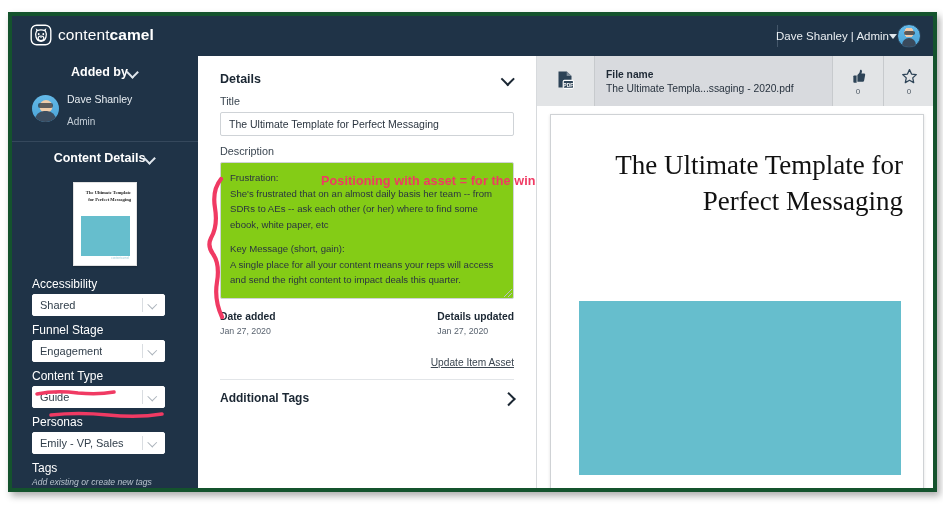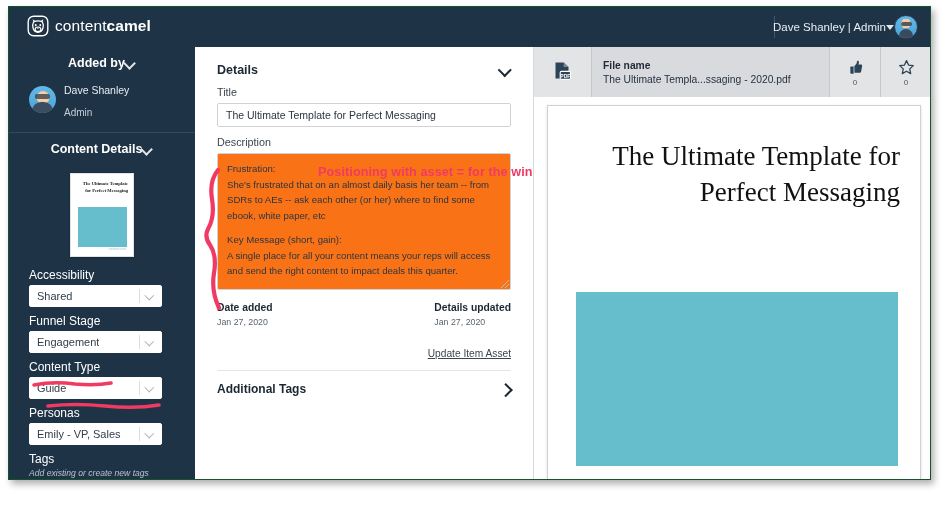--- a/index.html
+++ b/index.html
@@ -4,23 +4,23 @@
 <style>
   html,body{margin:0;padding:0;background:#ffffff;}
   body{
     width:943px;height:505px;overflow:hidden;
     font-family:"Liberation Sans",sans-serif;
     -webkit-font-smoothing:antialiased;
   }
 
   
   #app{
-    position:absolute;left:8px;top:6px;width:921px;height:472px;
+    position:absolute;left:8px;top:12px;width:921px;height:472px;
     background:#ffffff;
-    border:1px solid #14532d;
+    border:4px solid #14532d;
     box-shadow:3px 4px 7px rgba(0,0,0,.32);
     overflow:hidden;
   }
 
   
   .topbar{
     position:absolute;left:0;top:0;width:921px;height:40px;
     background:#1f3347;
   }
   .logo{
@@ -142,21 +142,21 @@
     border-right:2.2px solid #1b2733;border-bottom:2.2px solid #1b2733;transform:rotate(45deg);
   }
   .det-body{padding:9px 22px 0 22px;}
   .lbl{font-size:10.8px;color:#3b4651;display:block;margin-bottom:5px;}
   .txtinput{
     height:22px;border:1px solid #cfd3d7;border-radius:2px;background:#fff;
     display:flex;align-items:center;padding:0 8px;font-size:10.5px;color:#2b3views;color:#2b3540;
     margin-bottom:9px;
   }
   .txtarea{
-    border:1px solid #cfd3d7;border-radius:2px;background:#f97316;
+    border:1px solid #cfd3d7;border-radius:2px;background:#84cc16;
     padding:7px 9px 8px 9px;font-size:9.6px;color:#2b3540;line-height:1.62;
     height:120px;overflow:hidden;position:relative;
   }
   .txtarea p{margin:0;}
   .txtarea .gap{height:9px;}
   .resize{
     position:absolute;right:1px;bottom:1px;width:8px;height:8px;
     background:
       linear-gradient(135deg,transparent 45%,#b9bfc5 45%,#b9bfc5 56%,transparent 56%),
       linear-gradient(135deg,transparent 70%,#b9bfc5 70%,#b9bfc5 81%,transparent 81%);

